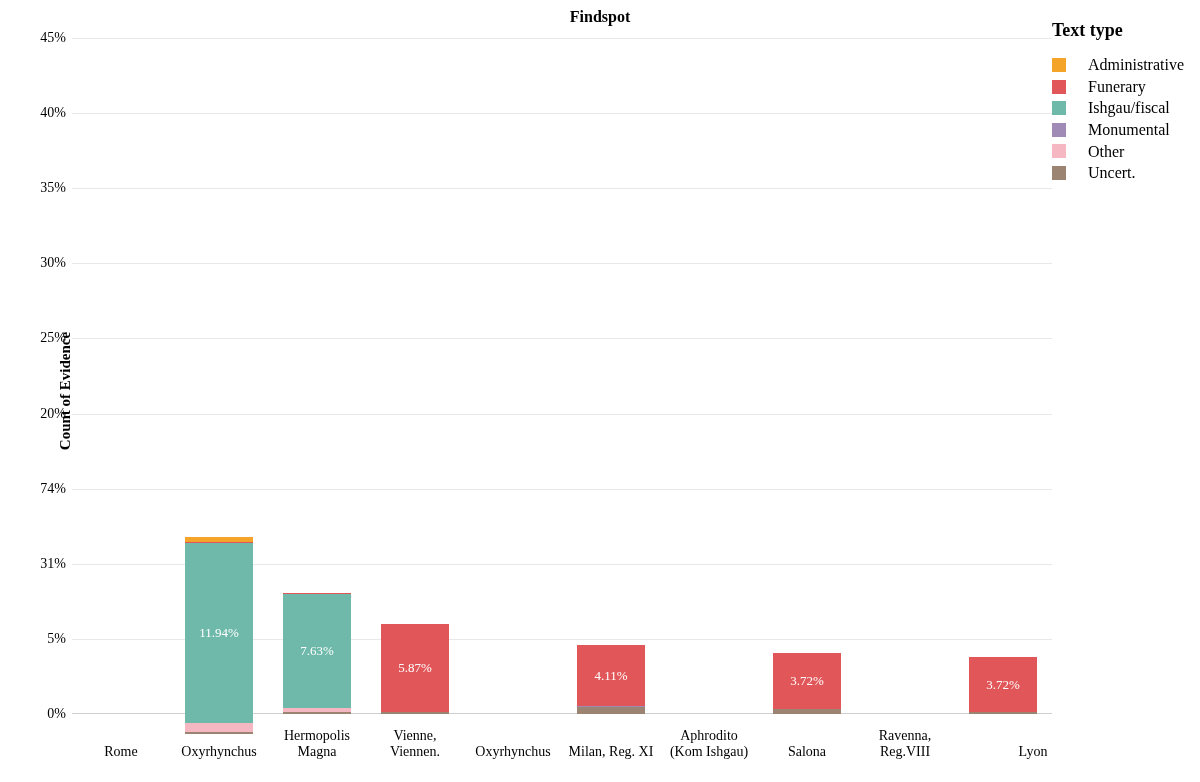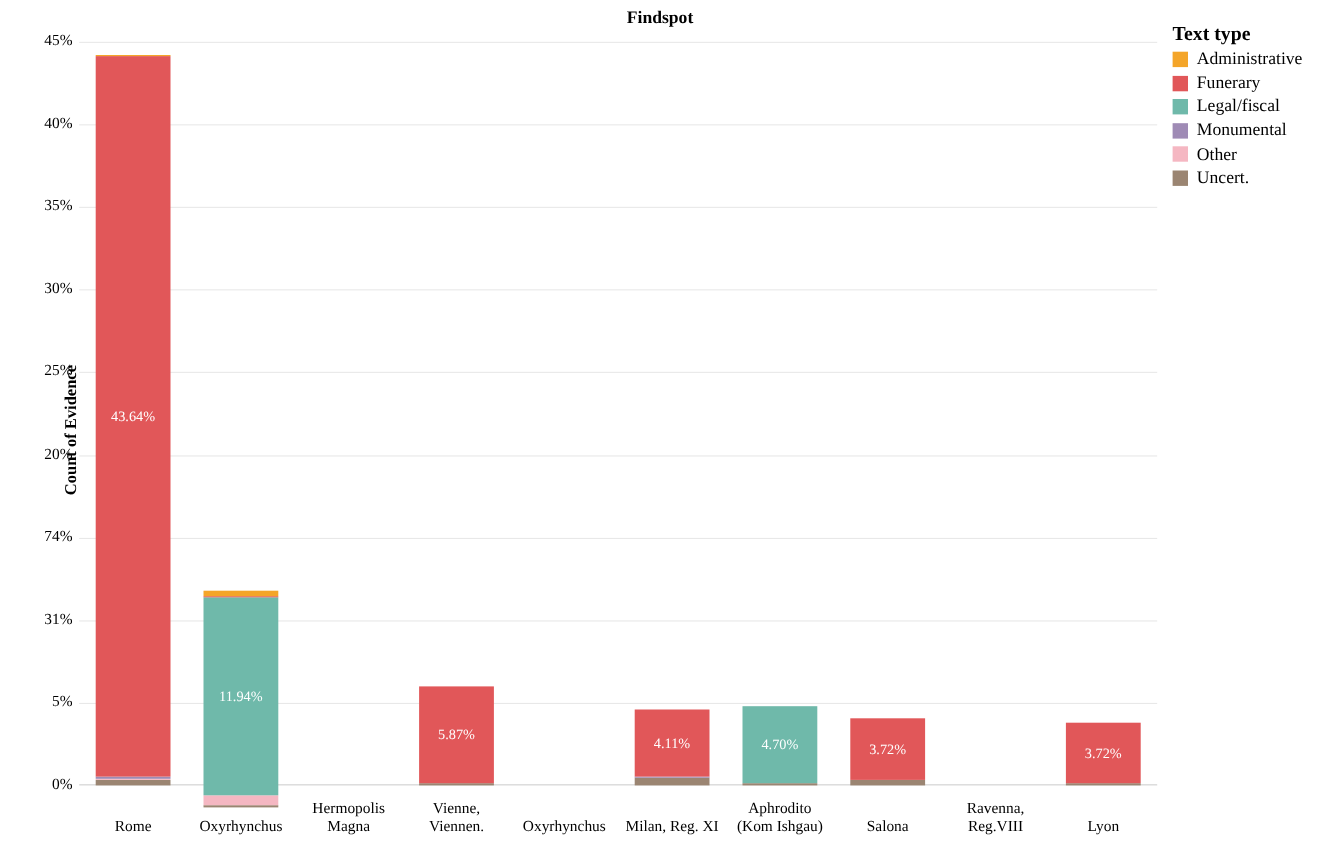--- a/index.html
+++ b/index.html
@@ -1,21 +1,21 @@
 <!DOCTYPE html>
 <html><head>
 <meta charset="utf-8">
 <style>
   * { box-sizing: border-box; }
   html, body { margin:0; padding:0; width:1200px; height:782px; font-family: "Times New Roman", Times, serif; background:#fff; color:#000; }
   .chart-wrap { position:relative; width:1200px; height:782px; }
   .title { position:absolute; top:8px; left:0; width:100%; text-align:center; font-weight:bold; font-size:16px; }
   .legend { position:absolute; top:18px; right:16px; font-size:16px; line-height:1.35; }
-  .legend-title { font-weight:bold; font-size:18px; margin-bottom:1px; }
-  .legend-row { display:flex; align-items:center; gap:8px; }
+  .legend-title { font-weight:bold; font-size:18px; margin-bottom:12px; }
+  .legend-row { display:flex; align-items:center; gap:22px; }
   .swatch { width:14px; height:14px; display:inline-block; }
   .ylabel { position:absolute; left:6px; top:50%; transform: translateY(-50%) rotate(-90deg); transform-origin:center; font-weight:bold; font-size:15px; white-space:nowrap; }
   .plot { position:absolute; left:72px; top:38px; width:980px; height:676px;  }
   .plot-inner { position:absolute; left:0; top:0; width:100%; height:100%; }
   .gridline { position:absolute; left:0; width:100%; height:1px; background:#e8e8e8; }
   .axis-line { position:absolute; background:#cfcfcf; }
   .xaxis { left:0; bottom:0; width:100%; height:1px; }
   .ytick { position:absolute; left:-50px; width:44px; text-align:right; font-size:14px; transform:translateY(-50%); }
   .xcat { position:absolute; bottom:-46px; text-align:center; font-size:14px; line-height:1.15; }
   .bar-group { position:absolute; bottom:0; }
@@ -34,21 +34,21 @@
         <div class="legend-row">
           <span class="swatch" style="background: rgb(244, 165, 41);"></span>
           <span>Administrative</span>
         </div>
         <div class="legend-row">
           <span class="swatch" style="background: rgb(225, 87, 89);"></span>
           <span>Funerary</span>
         </div>
         <div class="legend-row">
           <span class="swatch" style="background: rgb(111, 185, 170);"></span>
-          <span>Legal/fiscal</span>
+          <span>Ishgau/fiscal</span>
         </div>
         <div class="legend-row">
           <span class="swatch" style="background: rgb(159, 139, 181);"></span>
           <span>Monumental</span>
         </div>
         <div class="legend-row">
           <span class="swatch" style="background: rgb(245, 183, 194);"></span>
           <span>Other</span>
         </div>
         <div class="legend-row">
@@ -75,67 +75,61 @@
         <div class="gridline" style="top: 300.444px;"></div>
         <div class="ytick" style="top: 300.444px;">25%</div>
         <div class="gridline" style="top: 225.333px;"></div>
         <div class="ytick" style="top: 225.333px;">30%</div>
         <div class="gridline" style="top: 150.222px;"></div>
         <div class="ytick" style="top: 150.222px;">35%</div>
         <div class="gridline" style="top: 75.1111px;"></div>
         <div class="ytick" style="top: 75.1111px;">40%</div>
         <div class="gridline" style="top: 0px;"></div>
         <div class="ytick" style="top: 0px;">45%</div>
-        <div class="bar-group" style="left: 14.7px; width: 68.6px; height: 676px; top: 0px;">
-          <div class="seg" style="top: 670.742px; height: 5.25778px; background: rgb(155, 133, 114);"></div>
-          <div class="seg" style="top: 669.991px; height: 1px; background: rgb(245, 183, 194);"></div>
-          <div class="seg" style="top: 668.489px; height: 1.50222px; background: rgb(159, 139, 181);"></div>
-          <div class="seg" style="top: 12.9191px; height: 655.57px; background: rgb(225, 87, 89);"></div>
-          <div class="seg" style="top: 12.168px; height: 1px; background: rgb(244, 165, 41);"></div>
-          <div class="bar-label" style="top: 332.704px;">43.64%</div>
-        </div>
         <div class="xcat" style="left: 0px; width: 98px;">Rome</div>
         <div class="bar-group" style="left: 112.7px; width: 68.6px; height: 676px; top: 0px; margin-top: 20px;">
           <div class="seg" style="top: 673.747px; height: 2.25333px; background: rgb(155, 133, 114);"></div>
           <div class="seg" style="top: 664.733px; height: 9.01333px; background: rgb(245, 183, 194);"></div>
           <div class="seg" style="top: 485.368px; height: 179.365px; background: rgb(111, 185, 170);"></div>
           <div class="seg" style="top: 483.866px; height: 1.50222px; background: rgb(225, 87, 89);"></div>
           <div class="seg" style="top: 479.359px; height: 4.50667px; background: rgb(244, 165, 41);"></div>
           <div class="bar-label" style="top: 567.051px;">11.94%</div>
         </div>
         <div class="xcat" style="left: 98px; width: 98px; margin-top: 20px;">Oxyrhynchus</div>
+        <div class="bar-group" style="left: 210.7px; width: 68.6px; height: 676px; top: 0px;">
+          <div class="seg" style="top: 674.498px; height: 1.50222px; background: rgb(155, 133, 114);"></div>
+          <div class="seg" style="top: 669.991px; height: 4.50667px; background: rgb(245, 183, 194);"></div>
+          <div class="seg" style="top: 555.372px; height: 114.62px; background: rgb(111, 185, 170);"></div>
+          <div class="seg" style="top: 554.62px; height: 1px; background: rgb(225, 87, 89);"></div>
+          <div class="bar-label" style="top: 604.681px;">7.63%</div>
+        </div>
         <div class="xcat" style="left: 196px; width: 98px;">Hermopolis<br>Magna</div>
         <div class="bar-group" style="left: 308.7px; width: 68.6px; height: 676px; top: 0px;">
           <div class="seg" style="top: 674.498px; height: 1.50222px; background: rgb(155, 133, 114);"></div>
           <div class="seg" style="top: 586.317px; height: 88.1804px; background: rgb(225, 87, 89);"></div>
           <div class="bar-label" style="top: 622.408px;">5.87%</div>
         </div>
         <div class="xcat" style="left: 294px; width: 98px;">Vienne,<br>Viennen.</div>
         <div class="xcat" style="left: 392px; width: 98px;">Oxyrhynchus</div>
         <div class="bar-group" style="left: 504.7px; width: 68.6px; height: 676px; top: 0px;">
           <div class="seg" style="top: 669.24px; height: 6.76px; background: rgb(155, 133, 114);"></div>
           <div class="seg" style="top: 668.489px; height: 1px; background: rgb(159, 139, 181);"></div>
           <div class="seg" style="top: 606.748px; height: 61.7413px; background: rgb(225, 87, 89);"></div>
           <div class="bar-label" style="top: 630px;">4.11%</div>
         </div>
         <div class="xcat" style="left: 490px; width: 98px;">Milan, Reg. XI</div>
-        <div class="bar-group" style="left: 602.7px; width: 68.6px; height: 676px; top: 0px;">
-          <div class="seg" style="top: 674.498px; height: 1.50222px; background: rgb(155, 133, 114);"></div>
-          <div class="seg" style="top: 603.893px; height: 70.6044px; background: rgb(111, 185, 170);"></div>
-          <div class="bar-label" style="top: 631.196px;">4.70%</div>
-        </div>
         <div class="xcat" style="left: 588px; width: 98px;">Aphrodito<br>(Kom Ishgau)</div>
         <div class="bar-group" style="left: 700.7px; width: 68.6px; height: 676px; top: 0px;">
           <div class="seg" style="top: 670.742px; height: 5.25778px; background: rgb(155, 133, 114);"></div>
           <div class="seg" style="top: 614.86px; height: 55.8827px; background: rgb(225, 87, 89);"></div>
           <div class="bar-label" style="top: 634.801px;">3.72%</div>
         </div>
         <div class="xcat" style="left: 686px; width: 98px;">Salona</div>
         <div class="xcat" style="left: 784px; width: 98px;">Ravenna,<br>Reg.VIII</div>
         <div class="bar-group" style="left: 896.7px; width: 68.6px; height: 676px; top: 0px;">
           <div class="seg" style="top: 674.498px; height: 1.50222px; background: rgb(155, 133, 114);"></div>
           <div class="seg" style="top: 618.615px; height: 55.8827px; background: rgb(225, 87, 89);"></div>
           <div class="bar-label" style="top: 638.556px;">3.72%</div>
         </div>
-        <div class="xcat" style="left: 882px; width: 98px;">Lyon</div>
+        <div class="xcat" style="left: 912px; width: 98px;">Lyon</div>
       </div>
   </div>
 </div>
 
 </body></html>

